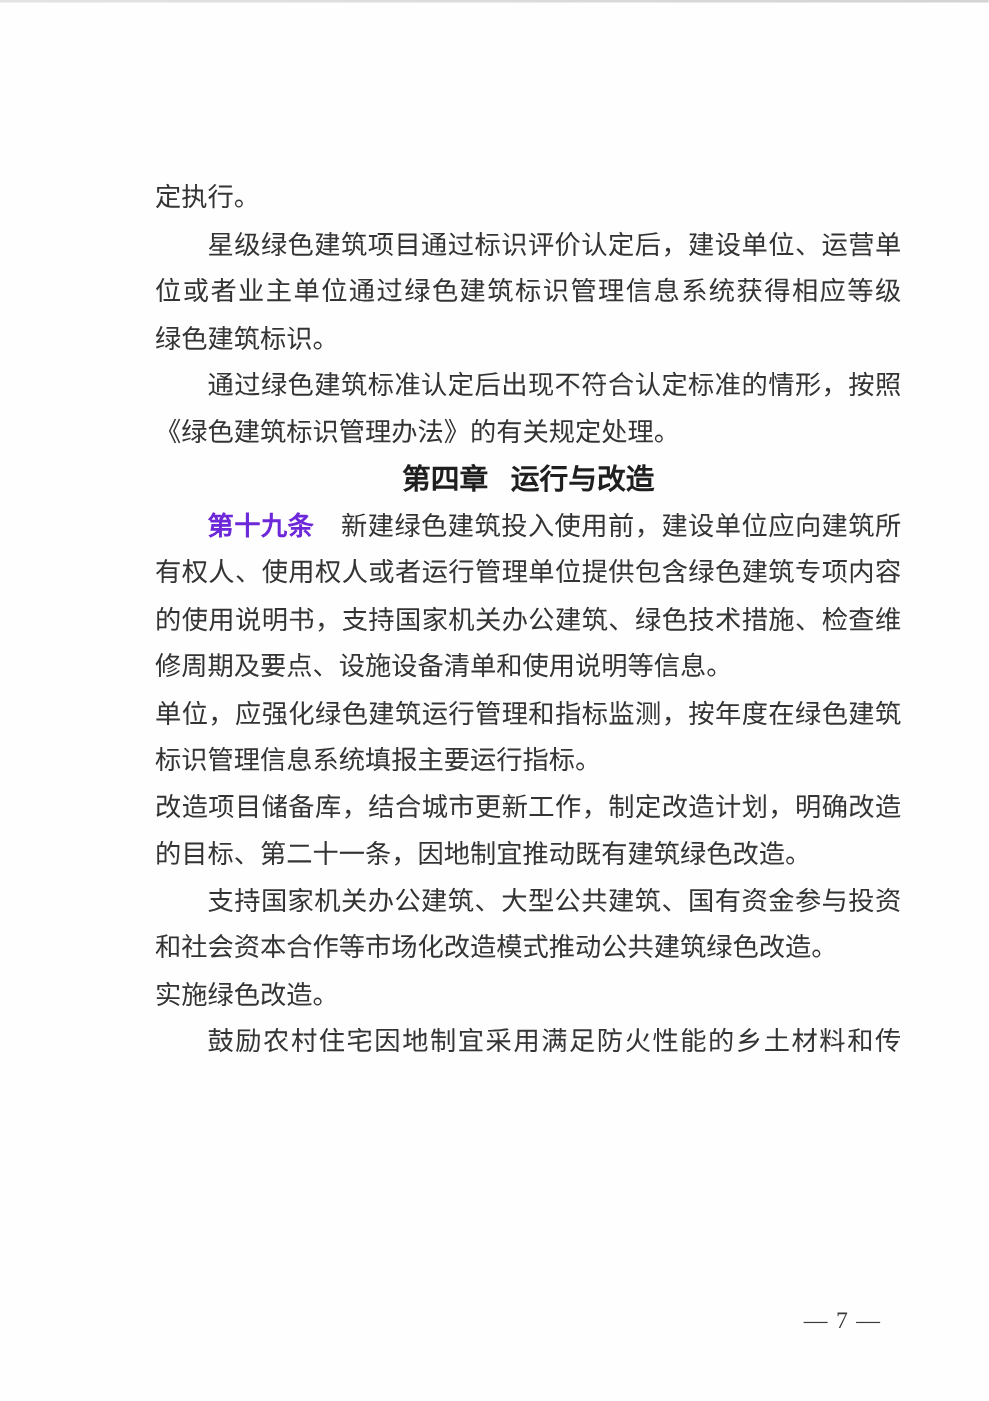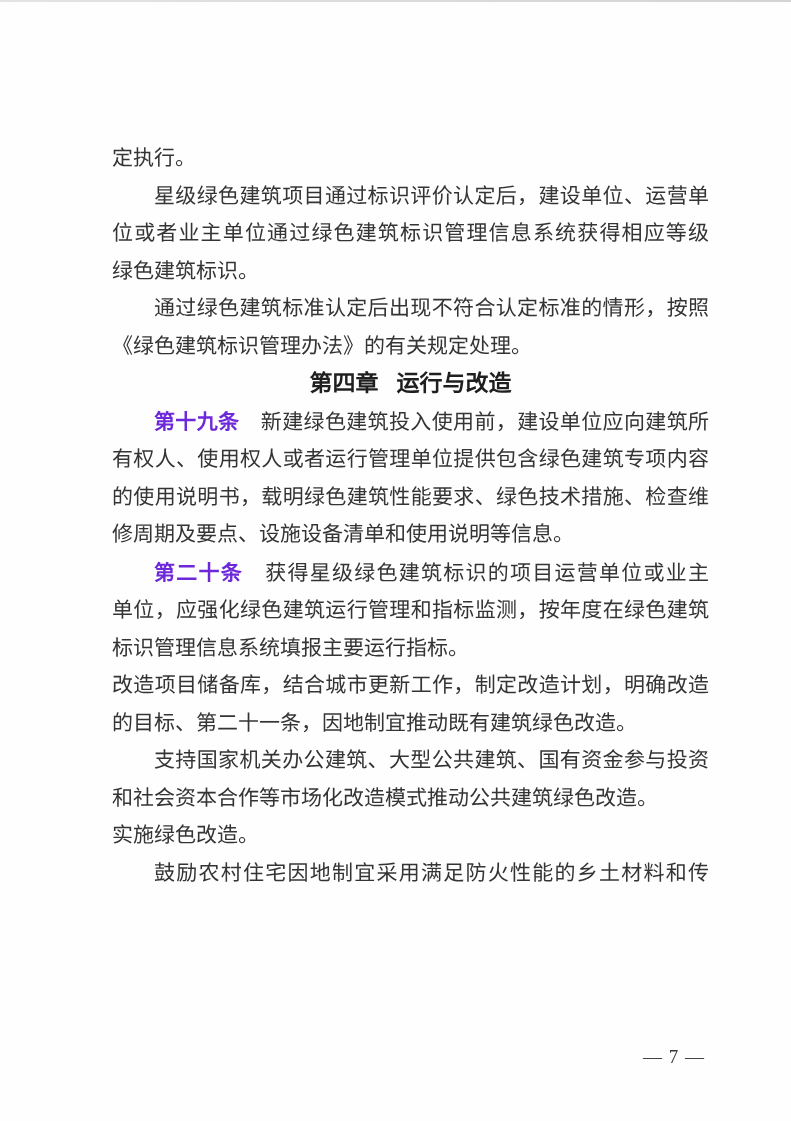--- a/index.html
+++ b/index.html
@@ -17,21 +17,21 @@
   }
   .scan-edge-top {
     position: absolute;
     top: 0; left: 0; right: 0;
     height: 2px;
     background: linear-gradient(to right, #c9c9c9, #a8a8a8);
     opacity: 0.5;
   }
   .doc {
     position: absolute;
-    left: 112px;
+    left: 124px;
     top: 140px;
     width: 597px;
   }
   .line {
     font-size: 21px;
     line-height: 37.5px;
     letter-spacing: 0;
     text-align: left;
   }
   .line.justify {
@@ -81,26 +81,23 @@
   <div class="line">《绿色建筑标识管理办法》的有关规定处理。</div>
 
   <div class="line heading">
     <span>第四章</span><span class="heading-title">运行与改造</span>
   </div>
 
   <div class="line indent justify">
     <span class="lead">第十九条</span><span>　新建绿色建筑投入使用前，建设单位应向建筑所</span>
   </div>
   <div class="line justify">有权人、使用权人或者运行管理单位提供包含绿色建筑专项内容</div>
-  <div class="line justify">的使用说明书，载明绿色建筑性能要求、绿色技术措施、检查维</div>
+  <div class="line justify">的使用说明书，支持国家机关办公建筑、绿色技术措施、检查维</div>
   <div class="line">修周期及要点、设施设备清单和使用说明等信息。</div>
 
-  <div class="line indent justify">
-    <span class="lead">第二十条</span><span>　获得星级绿色建筑标识的项目运营单位或业主</span>
-  </div>
   <div class="line justify">单位，应强化绿色建筑运行管理和指标监测，按年度在绿色建筑</div>
   <div class="line">标识管理信息系统填报主要运行指标。</div>
 
   <div class="line justify">改造项目储备库，结合城市更新工作，制定改造计划，明确改造</div>
   <div class="line">的目标、第二十一条，因地制宜推动既有建筑绿色改造。</div>
 
   <div class="line indent justify">支持国家机关办公建筑、大型公共建筑、国有资金参与投资</div>
   <div class="line">和社会资本合作等市场化改造模式推动公共建筑绿色改造。</div>
 
   <div class="line">实施绿色改造。</div>

